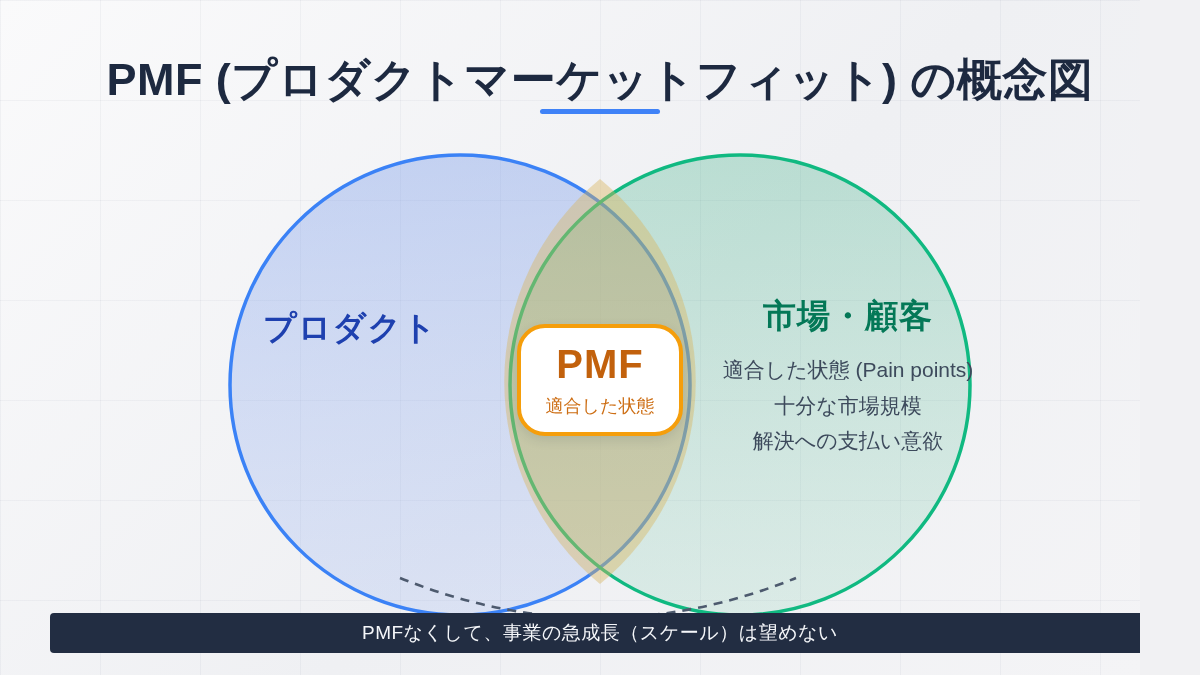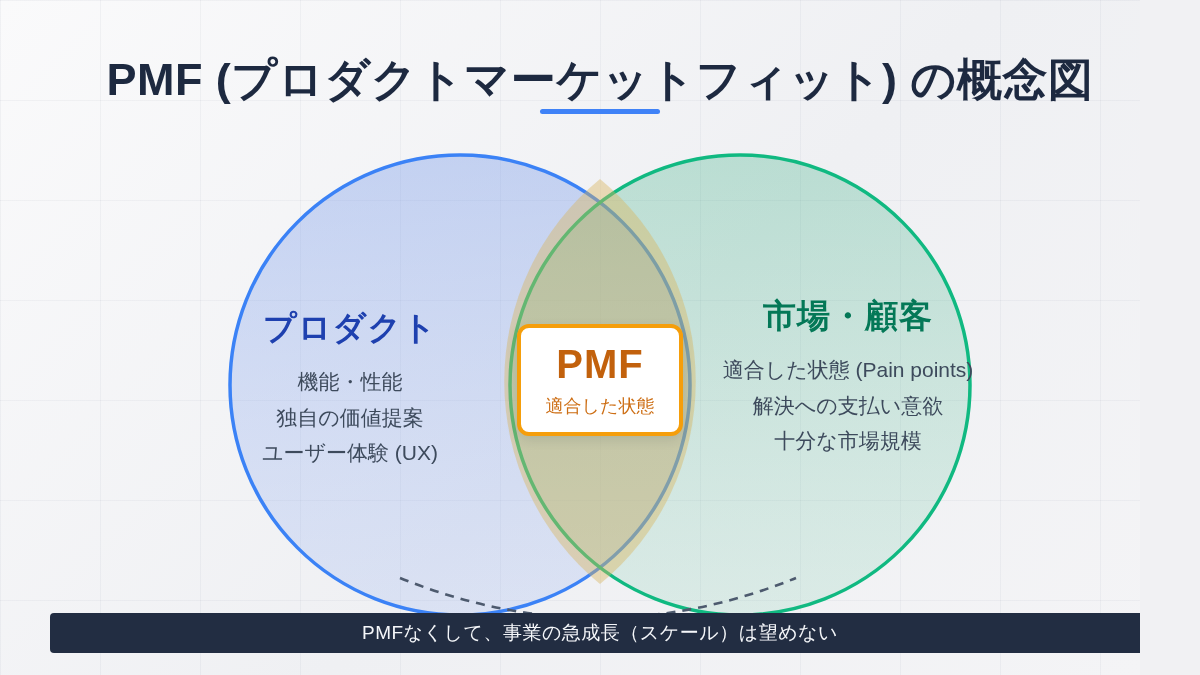--- a/index.html
+++ b/index.html
@@ -35,21 +35,21 @@
     font-size:33px; font-weight:700; line-height:44px; letter-spacing:1px;
   }
   .product .circle-heading{ color:#1e40af; }
   .market  .circle-heading{ color:#047857; }
   .circle-items{ margin-top:14px; list-style:none; }
   .circle-items li{
     font-size:21px; line-height:35.5px; color:#3d4a5c;
   }
   .pmf-box{
     position:absolute; z-index:3; left:517px; top:324px; width:166px; height:112px;
-    background:#ffffff; border:4px solid #f59e0b; border-radius:12px;
+    background:#ffffff; border:4px solid #f59e0b; border-radius:28px;
     box-shadow:0 4px 12px rgba(30,40,60,0.12);
     display:flex; flex-direction:column; align-items:center; justify-content:center;
   }
   .pmf-label{
     font-size:40px; font-weight:800; color:#c2610c; letter-spacing:1px; line-height:42px;
   }
   .pmf-sublabel{
     margin-top:9px; font-size:18px; font-weight:400; color:#cd6e14;
   }
   .footer-banner{
@@ -83,33 +83,28 @@
 
     <circle cx="740" cy="385" r="230" fill="url(#gradGreen)" stroke="#10b981" stroke-width="3.5"></circle>
 
     <path d="M 600 179 A 262 262 0 0 1 600 584 A 262 262 0 0 1 600 179 Z" fill="#d8b55e" opacity="0.42"></path>
 
     <path d="M 400 578 Q 598 658 796 578" fill="none" stroke="#4d5a6e" stroke-width="2.6" stroke-dasharray="9 7"></path>
   </svg>
 
   <div class="circle-text product">
     <div class="circle-heading">プロダクト</div>
-    <ul class="circle-items">
-      <li>機能・性能</li>
-      <li>独自の価値提案</li>
-      <li>ユーザー体験 (UX)</li>
-    </ul>
   </div>
 
   <div class="circle-text market">
     <div class="circle-heading">市場・顧客</div>
     <ul class="circle-items">
       <li>適合した状態 (Pain points)</li>
+      <li>十分な市場規模</li>
       <li>解決への支払い意欲</li>
-      <li>十分な市場規模</li>
     </ul>
   </div>
 
   <div class="pmf-box">
     <div class="pmf-label">PMF</div>
     <div class="pmf-sublabel">適合した状態</div>
   </div>
 
   <div class="footer-banner">
     <div class="footer-text">PMFなくして、事業の急成長（スケール）は望めない</div>

